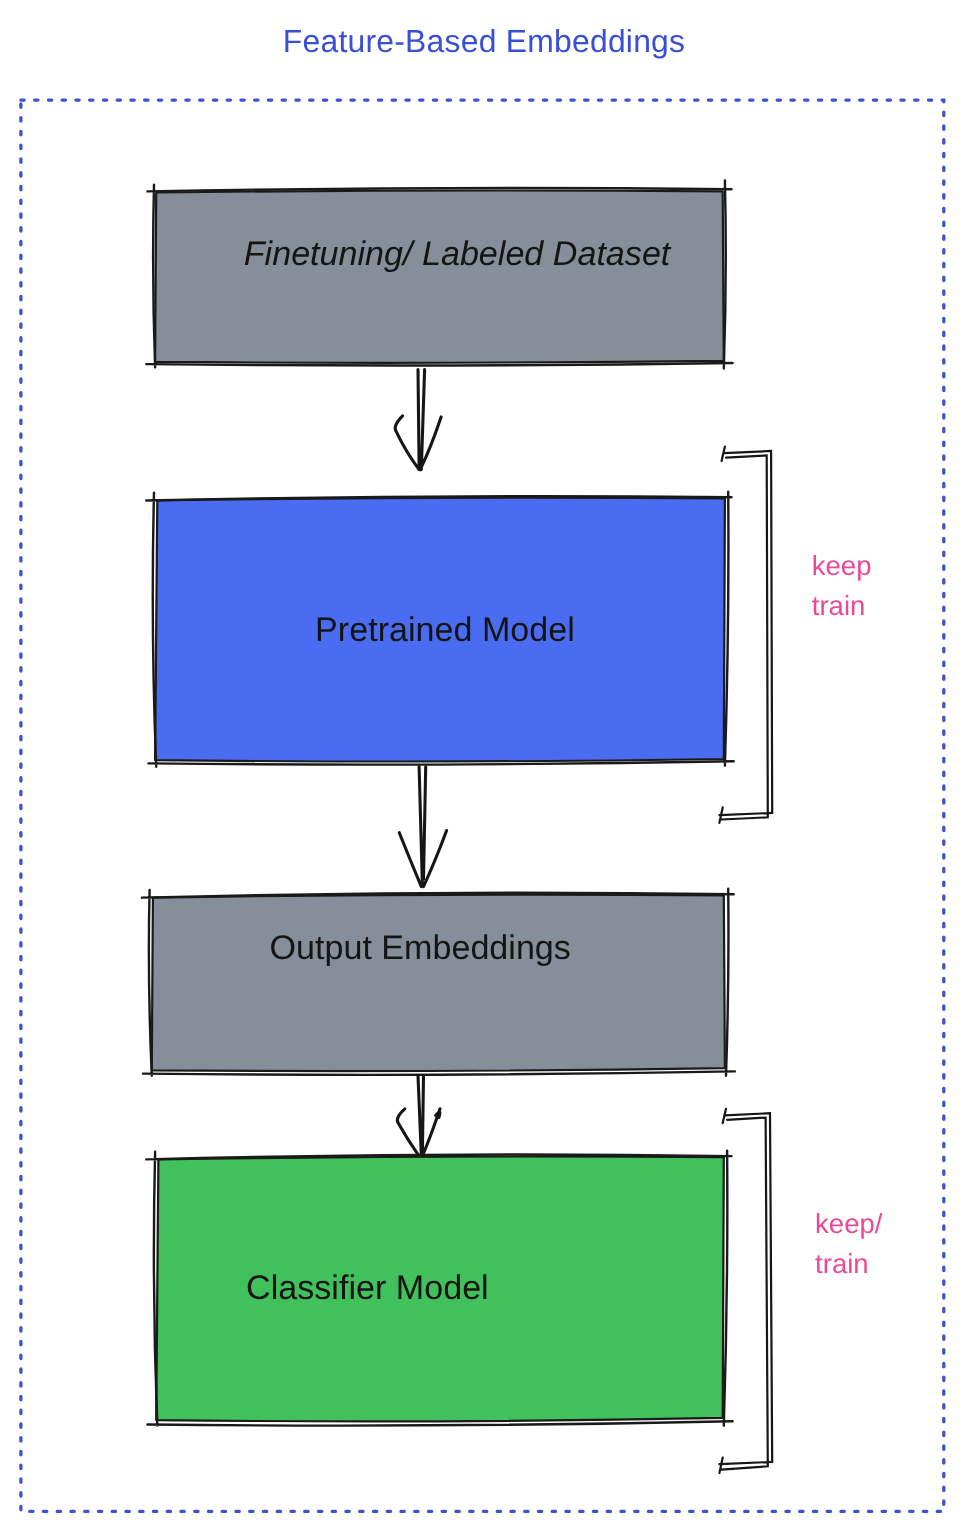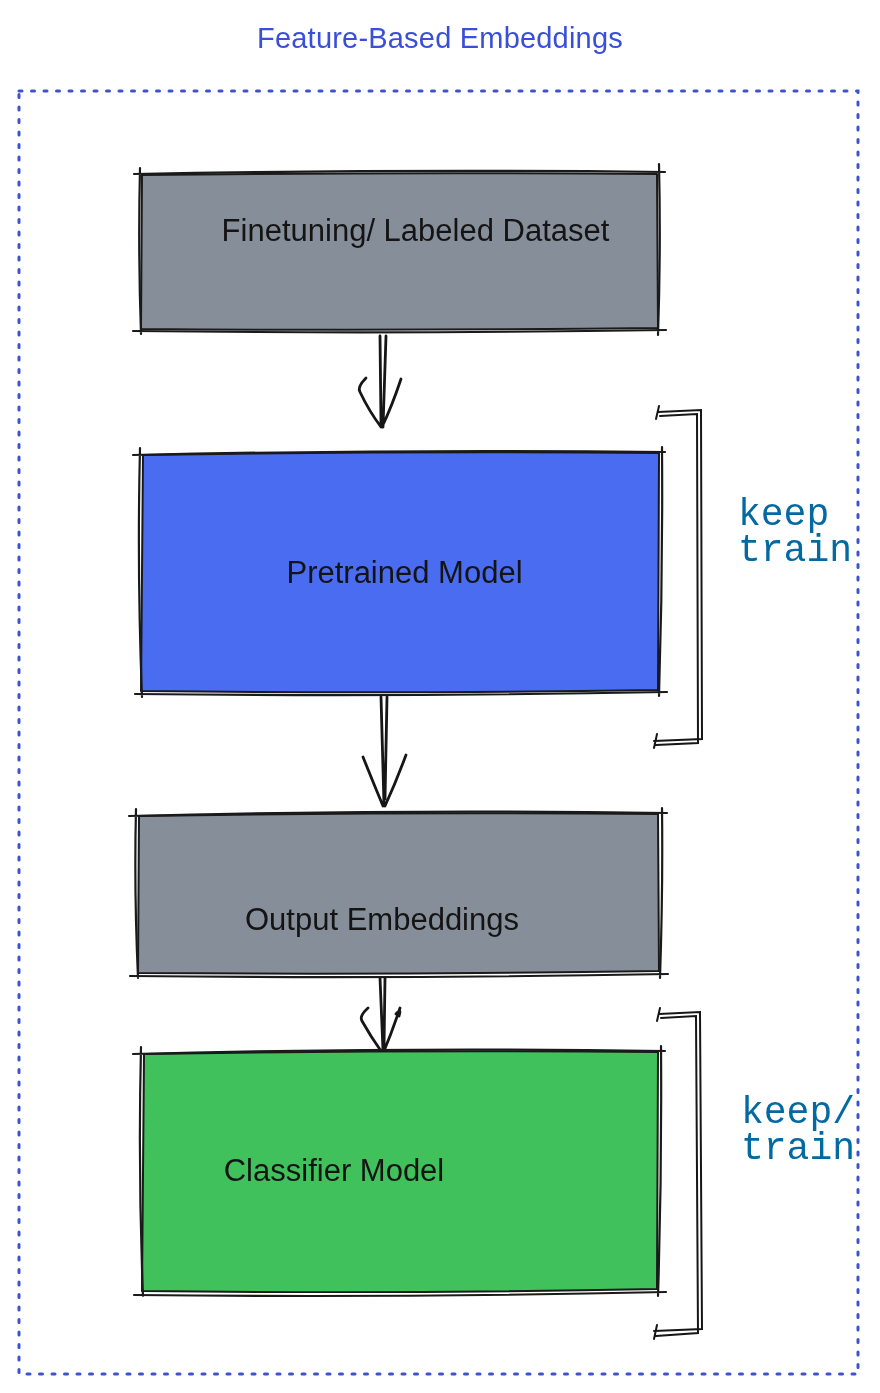--- a/index.html
+++ b/index.html
@@ -74,31 +74,30 @@
     color: #141414;
     pointer-events: none;
     white-space: nowrap;
   }
   .nlabel .shift1 { transform: translate(-28px, -21px); }
   .nlabel .shift2 { transform: translate(4px, 1px); }
   .nlabel .shift3 { transform: translate(-16px, 1px); }
   .nlabel .shift4 { transform: translate(-12px, -1px); }
   .anno {
     position: absolute;
-    font-size: 38px;
+    font-size: 25px;
     line-height: 36px;
-    color: #0369a1;
+    color: #ec4899;
     white-space: nowrap;
-    font-family: Liberation Mono, monospace;
   }
   .anno-keep  { left: 738px; top: 497px; }
   .anno-train { left: 741px; top: 1095px; }
-  .lbl1 { left: 139px; top: 173px; width: 609px; height: 157px; }
+  .lbl1 { left: 139px; top: 173px; width: 609px; height: 157px; font-style: italic; }
   .lbl2 { left: 140px; top: 453px; width: 521px; height: 238px; }
-  .lbl3 { left: 136px; top: 840px; width: 524px; height: 158px; }
+  .lbl3 { left: 136px; top: 782px; width: 524px; height: 158px; }
   .lbl4 { left: 141px; top: 1052px; width: 410px; height: 239px; }
 </style>
 </head>
 <body>
 
 <div class="canvas">
 
   <div class="title">Feature-Based Embeddings</div>
 
   <svg class="art" viewBox="0 0 880 1393" xmlns="http://www.w3.org/2000/svg">

